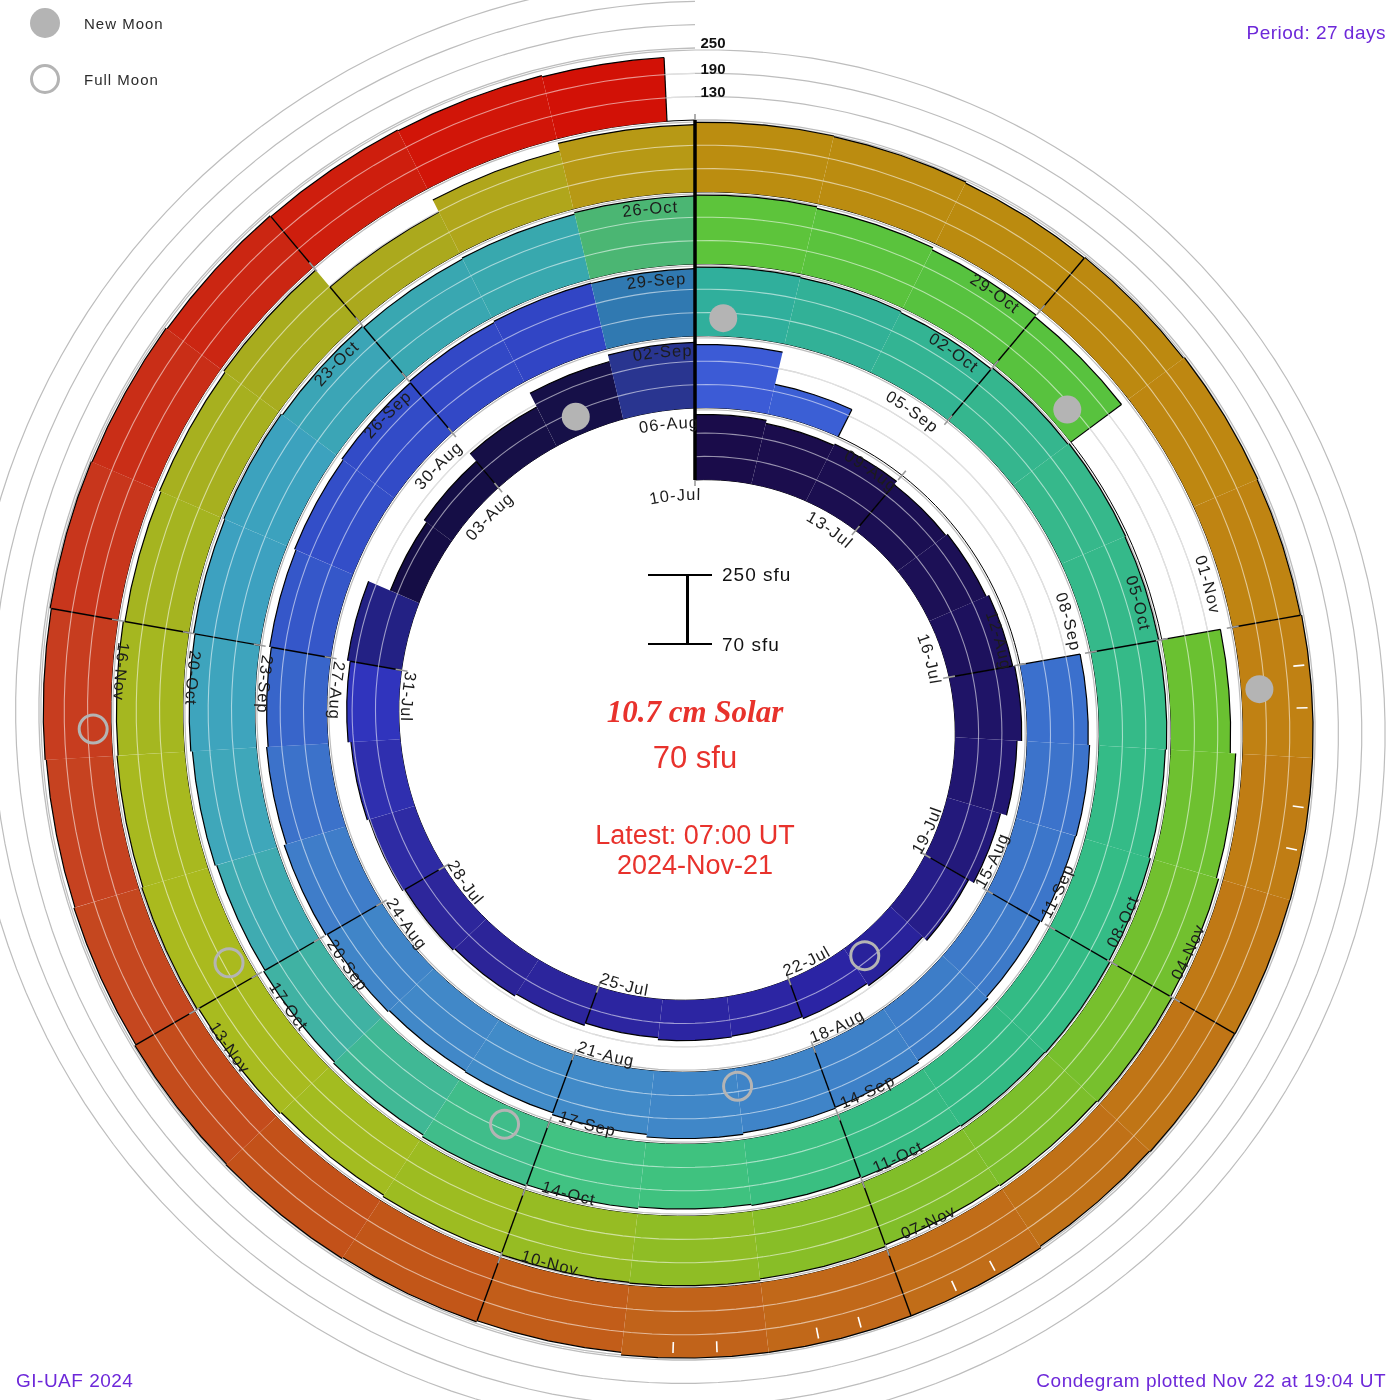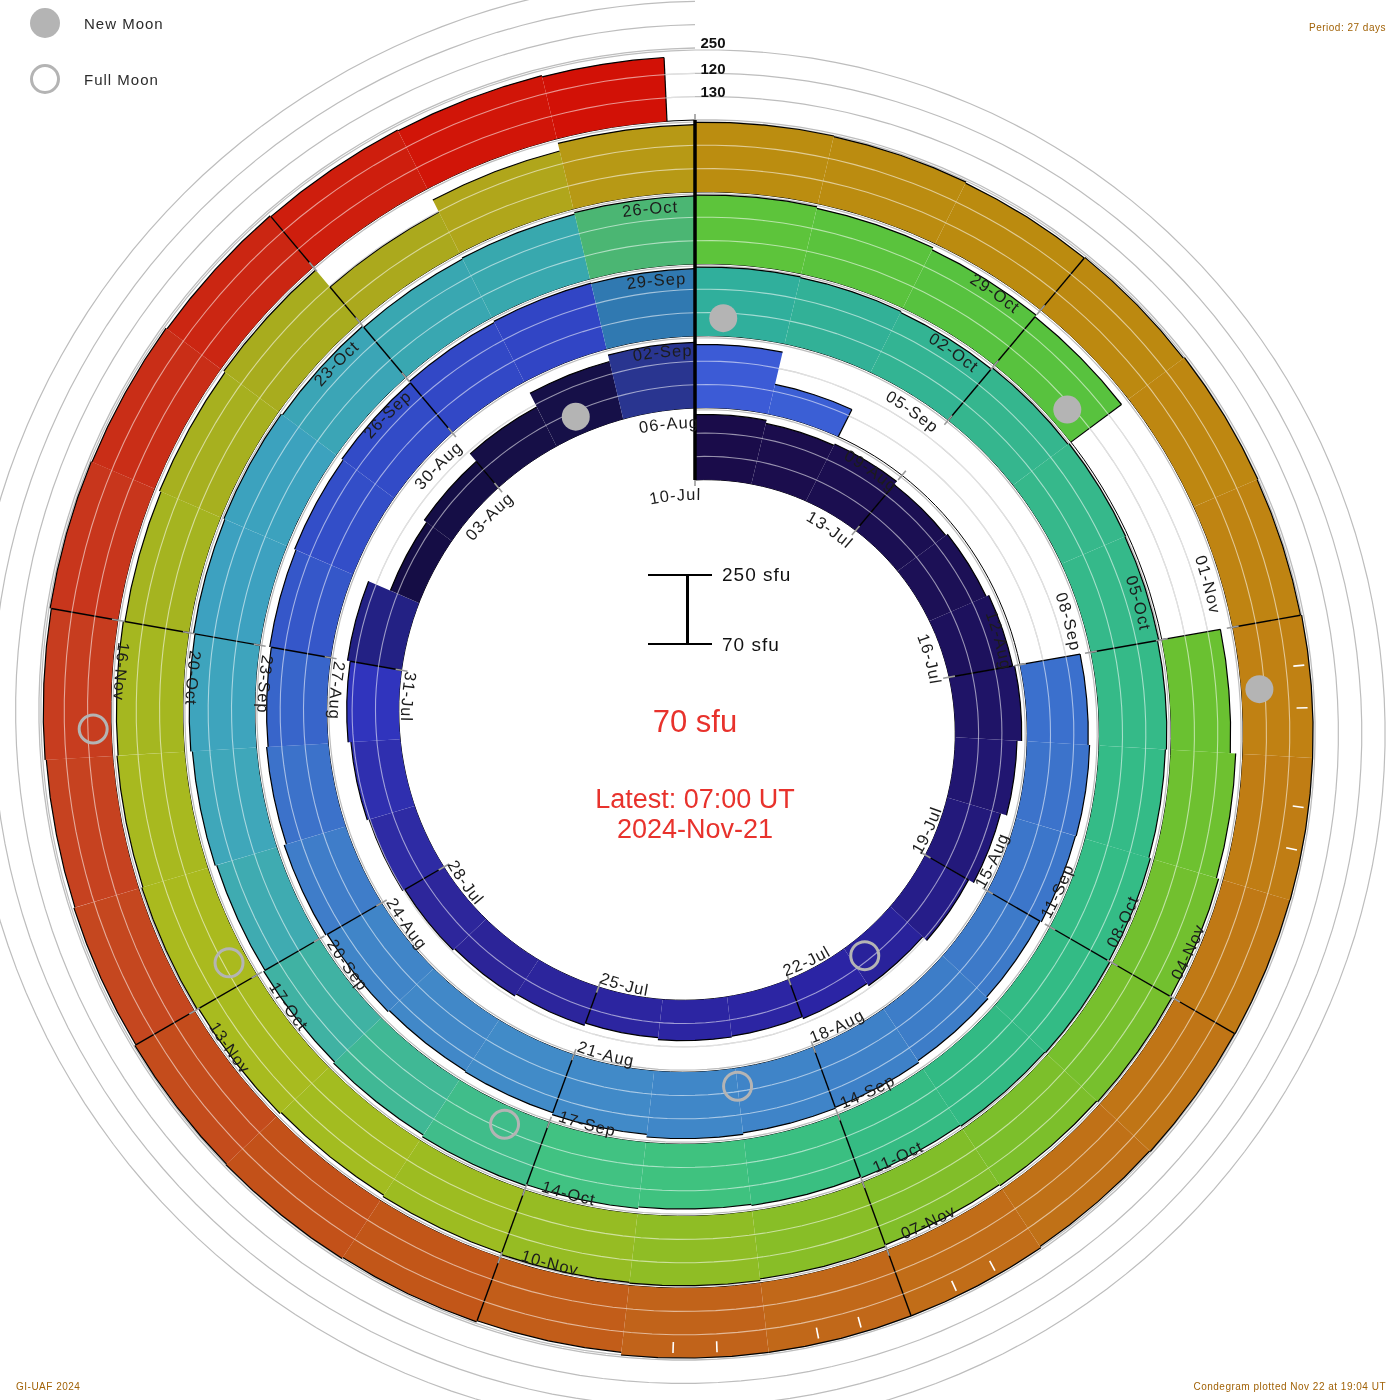--- a/index.html
+++ b/index.html
@@ -1,19 +1,19 @@
 <!DOCTYPE html>
 <html><head>
 <meta charset="utf-8">
 <style>
   html,body{margin:0;padding:0;background:#ffffff;}
   .stage{position:relative;width:1400px;height:1400px;overflow:hidden;
          font-family:"Liberation Sans",sans-serif;background:#fff;}
   #plot{position:absolute;left:0;top:0;}
-  .corner{position:absolute;font-size:10px;color:#a16207;letter-spacing:.5px;}
+  .corner{position:absolute;font-size:19px;color:#6d28d9;letter-spacing:.5px;}
   #period-label{top:22px;right:14px;text-align:right;}
   #credit-label{left:16px;bottom:8px;margin-top:20px;}
   #plotted-label{right:14px;bottom:8px;}
   .legend-row{position:absolute;left:30px;display:flex;align-items:center;}
   #legend-new{top:8px;}
   #legend-full{top:64px;}
   .moon-dot{width:30px;height:30px;border-radius:50%;}
   .moon-dot.filled{background:#b4b4b4;}
   .moon-dot.open{background:#fff;border:3px solid #b4b4b4;width:24px;height:24px;}
   .legend-row .lab{margin-left:24px;font-size:15px;color:#2b2b2b;letter-spacing:1px;}
@@ -509,30 +509,31 @@
   <div class="legend-row" id="legend-full">
     <div class="moon-dot open"></div>
     <div class="lab">Full Moon</div>
   </div>
 
   <div class="corner" id="period-label">Period: 27 days</div>
   <div class="corner" id="credit-label">GI-UAF 2024</div>
   <div class="corner" id="plotted-label">Condegram plotted Nov 22 at 19:04 UT</div>
 
   <div class="axis-num" style="top:34px">250</div>
-  <div class="axis-num" style="top:60px">120</div>
+  <div class="axis-num" style="top:60px">190</div>
   <div class="axis-num" style="top:83px">130</div>
 
   <div>
     <div class="scale-line" style="left:648px;top:574px;width:64px;height:2px"></div>
     <div class="scale-line" style="left:648px;top:643px;width:64px;height:2px"></div>
     <div class="scale-line" style="left:686px;top:574px;width:3px;height:71px"></div>
     <div class="scale-lab" style="left:722px;top:564px">250 sfu</div>
     <div class="scale-lab" style="left:722px;top:634px">70 sfu</div>
   </div>
 
   <div class="center-block">
+    <div class="c-title" style="color: rgb(232, 50, 44);">10.7 cm Solar</div>
     <div class="c-value" style="color: rgb(232, 50, 44);">70 sfu</div>
     <div class="c-latest" style="color: rgb(232, 50, 44);">Latest: 07:00 UT</div>
     <div class="c-date" style="color: rgb(232, 50, 44);">2024-Nov-21</div>
   </div>
 
 </div>
 
 </body></html>

